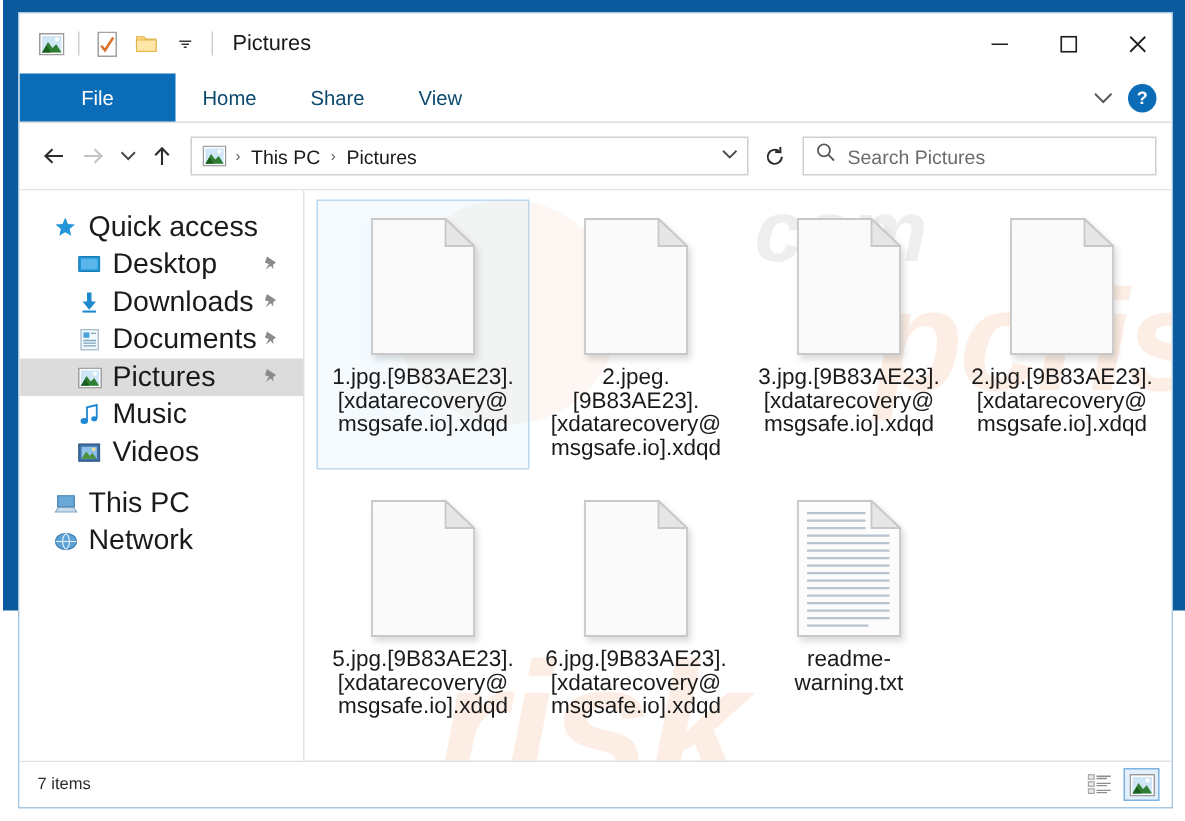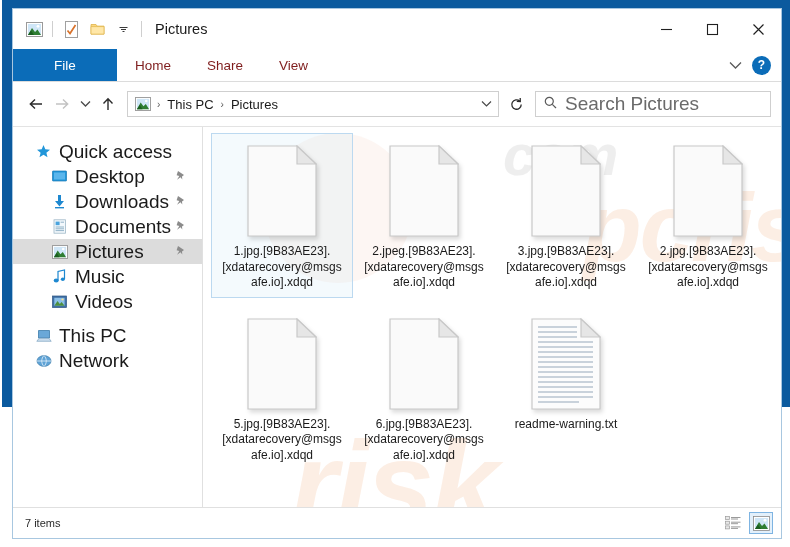--- a/index.html
+++ b/index.html
@@ -97,21 +97,21 @@
     background: #ffffff;
     border-bottom: 1px solid #dcdcdc;
     position: relative;
   }
   .tab {
     display: flex;
     align-items: center;
     justify-content: center;
     padding: 0 18px;
     font-size: 13.5px;
-    color: #7f1d1d;
+    color: #0c4a6e;
     white-space: nowrap;
   }
   .tab.file {
     background: #0b6cb8;
     color: #ffffff;
     min-width: 60px;
     padding: 0 22px;
   }
   .ribbon-right {
     position: absolute;
@@ -199,21 +199,21 @@
     height: 26px;
     border: 1px solid #cfcfcf;
     background: #ffffff;
     display: flex;
     align-items: center;
     padding: 0 8px;
     box-sizing: border-box;
     gap: 8px;
   }
   .search-ph {
-    font-size: 19px;
+    font-size: 13px;
     color: #6a6a6a;
     white-space: nowrap;
   }
 
   
   .body {
     flex: 1;
     display: flex;
     min-height: 0;
     position: relative;
@@ -283,21 +283,21 @@
     border: 1px solid #bcd9f0;
     background: rgba(205, 230, 247, 0.22);
   }
   .tile-ico {
     height: 106px;
     display: flex;
     align-items: center;
     justify-content: center;
   }
   .tile-label {
-    font-size: 12px;
+    font-size: 15px;
     line-height: 15.5px;
     color: #1a1a1a;
     text-align: center;
     word-break: break-word;
     width: 126px;
   }
 
   
   .doc {
     position: relative;

